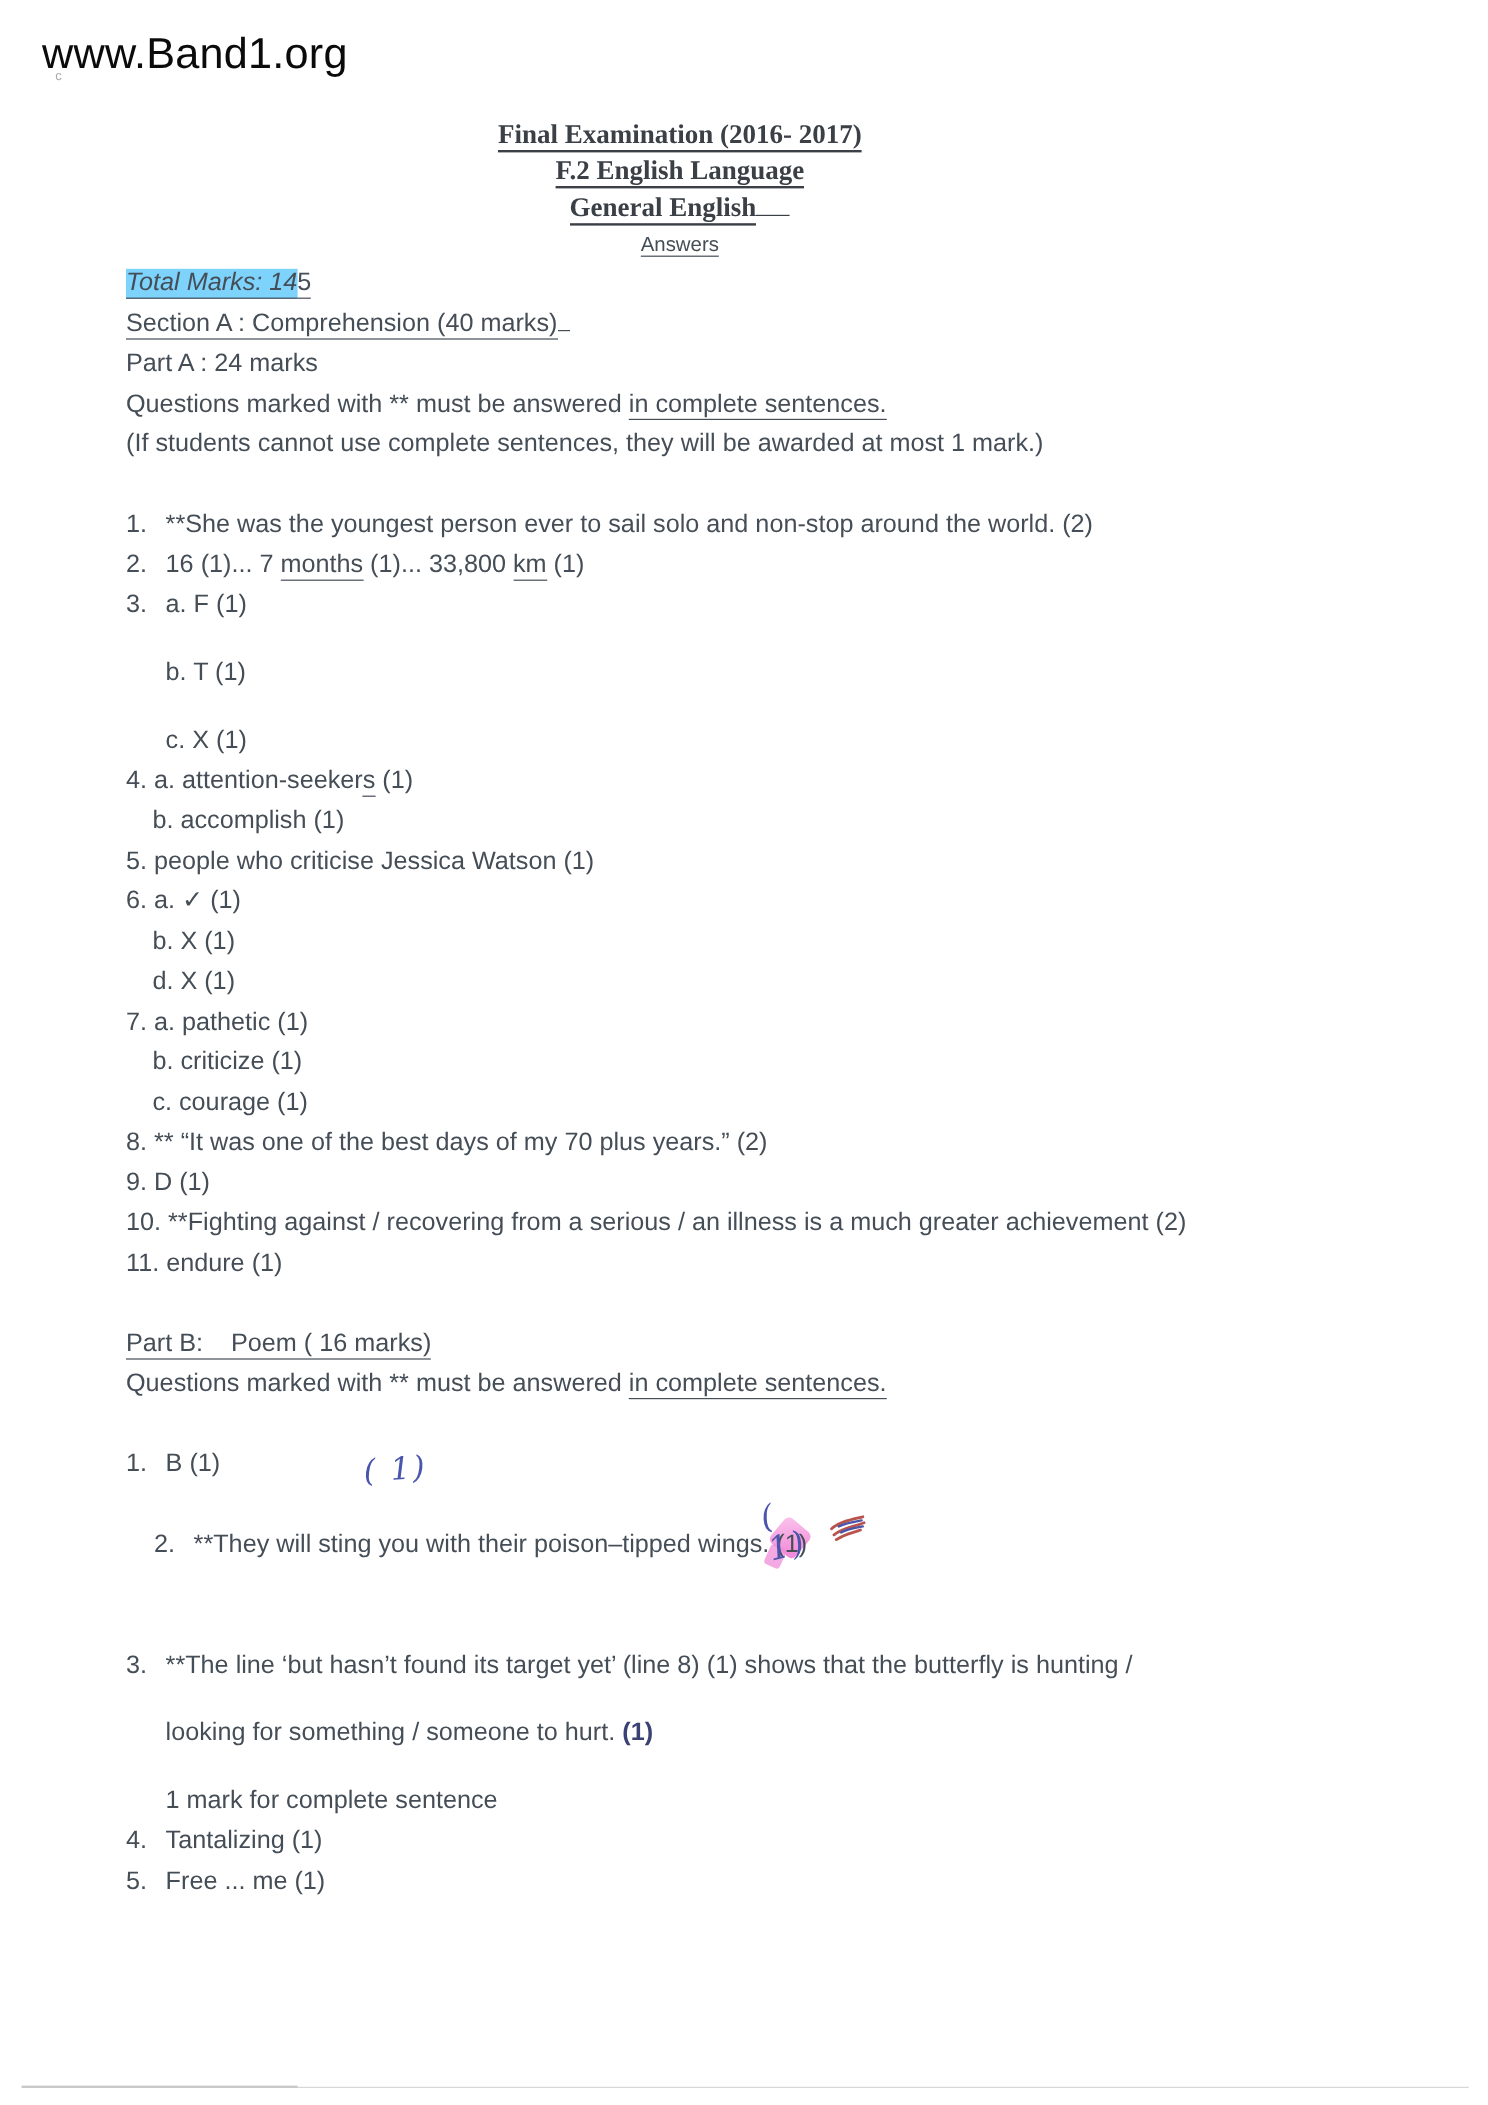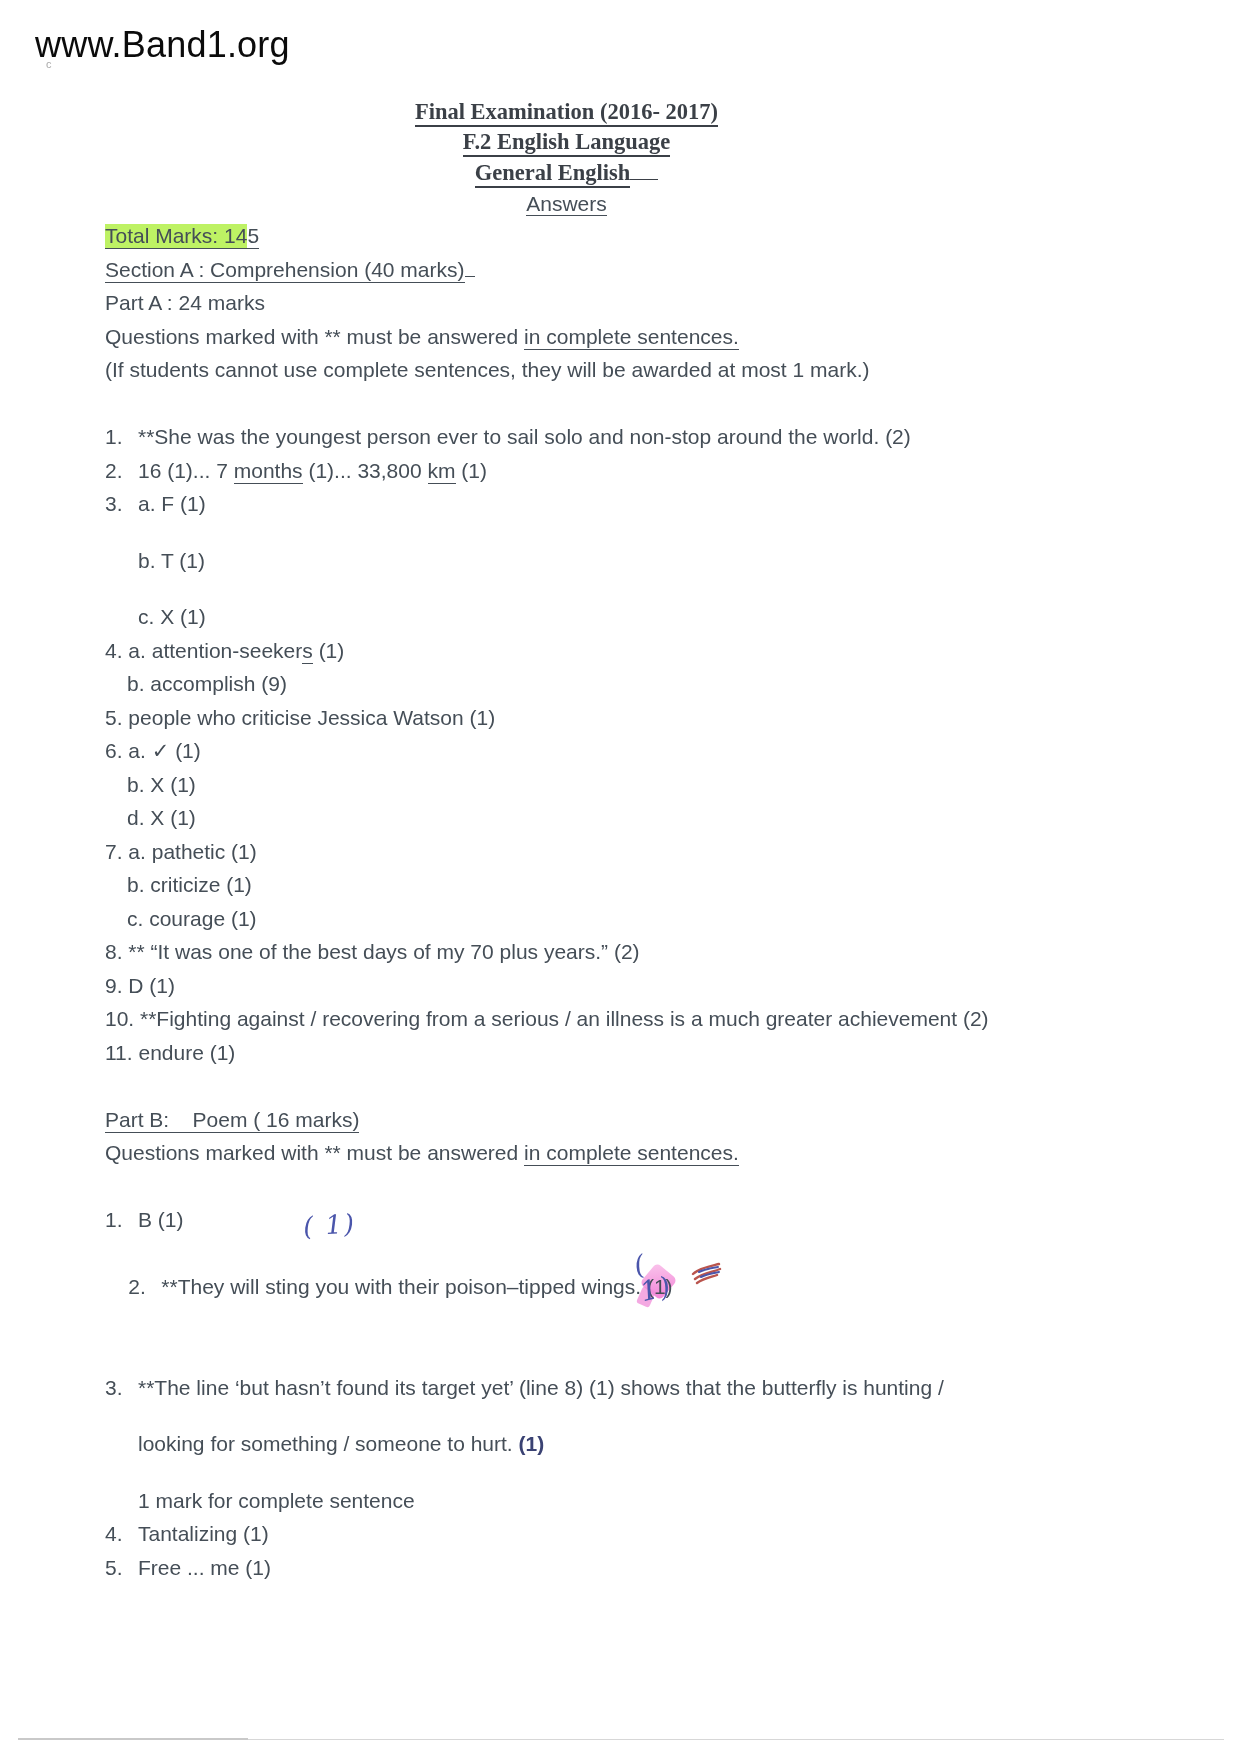--- a/index.html
+++ b/index.html
@@ -14,34 +14,34 @@
   }
   .speck { position:absolute; left:46px; top:58px; font-size:11px; color:#a9a9a9; }
 
   .title-block { position:absolute; top:97px; left:0; width:1108px; text-align:center;padding-left:25px; }
   .title-line {
     font-family:"Liberation Serif", serif; font-weight:bold;
     font-size:22.5px; line-height:30px; color:#3b4047;
   }
   .title-line .u-t { border-bottom:2px solid #3b4047; padding-bottom:1px; }
   .ans-line { font-family:"Liberation Sans", sans-serif; font-weight:normal;
-    font-size:21px; line-height:31px; color:#454e57;text-align:center; }
+    font-size:17px; line-height:31px; color:#454e57;text-align:center; }
   .ans-line .u-t { border-bottom:1.6px solid #454e57; }
 
   .content {
     position:absolute; left:105px; top:219px; width:1080px;
     font-size:21px; line-height:33.5px; color:#454e57;
   }
   .ln { white-space:pre-wrap; position:relative; }
   .gap { height:33.5px; }
   .num { display:inline-block; width:33px; }
   .ind  { padding-left:33px;margin-top:23px; }
   .ind2 { padding-left:22px; }
   .u { border-bottom:1.6px solid currentColor; padding-bottom:1px; }
-  .hl { background:#bef264; }
+  .hl { background:#7dd3fc;font-style:italic; }
   .u-ext { display:inline-block; border-bottom:1.6px solid currentColor; height:1em; vertical-align:baseline; }
   .ext10 { width:10px; } .ext28 { width:28px; }
 
   
   .hw {
     position:absolute; font-family:"DejaVu Serif", serif; font-style:italic;
     color:#4a55ab; font-weight:normal; letter-spacing:2px; line-height:1;
   }
   .hw1 { left:198px; top:-25px; font-size:26px; transform:rotate(-4deg); }
   .mark-wrap { position:relative; display:inline-block; }
@@ -91,21 +91,21 @@
   <div class="ln"><span>(If students cannot use complete sentences, they will be awarded at most 1 mark.)</span></div>
 
   <div class="gap"></div>
 
   <div class="ln"><span class="num">1.</span><span>**She was the youngest person ever to sail solo and non-stop around the world. (2)</span></div>
   <div class="ln"><span class="num">2.</span><span>16 (1)... 7 </span><span class="u">months</span><span> (1)... 33,800 </span><span class="u">km</span><span> (1)</span></div>
   <div class="ln"><span class="num">3.</span><span>a. F (1)</span></div>
   <div class="ln ind"><span>b. T (1)</span></div>
   <div class="ln ind"><span>c. X (1)</span></div>
   <div class="ln"><span>4. a. attention-seeker</span><span class="u">s</span><span> (1)</span></div>
-  <div class="ln ind2"><span>b. accomplish (9)</span></div>
+  <div class="ln ind2"><span>b. accomplish (1)</span></div>
   <div class="ln"><span>5. people who criticise Jessica Watson (1)</span></div>
   <div class="ln"><span>6. a. ✓ (1)</span></div>
   <div class="ln ind2"><span>b. X (1)</span></div>
   <div class="ln ind2"><span>d. X (1)</span></div>
   <div class="ln"><span>7. a. pathetic (1)</span></div>
   <div class="ln ind2"><span>b. criticize (1)</span></div>
   <div class="ln ind2"><span>c. courage (1)</span></div>
   <div class="ln"><span>8. ** “It was one of the best days of my 70 plus years.” (2)</span></div>
   <div class="ln"><span>9. D (1)</span></div>
   <div class="ln"><span>10. **Fighting against / recovering from a serious / an illness is a much greater achievement (2)</span></div>

